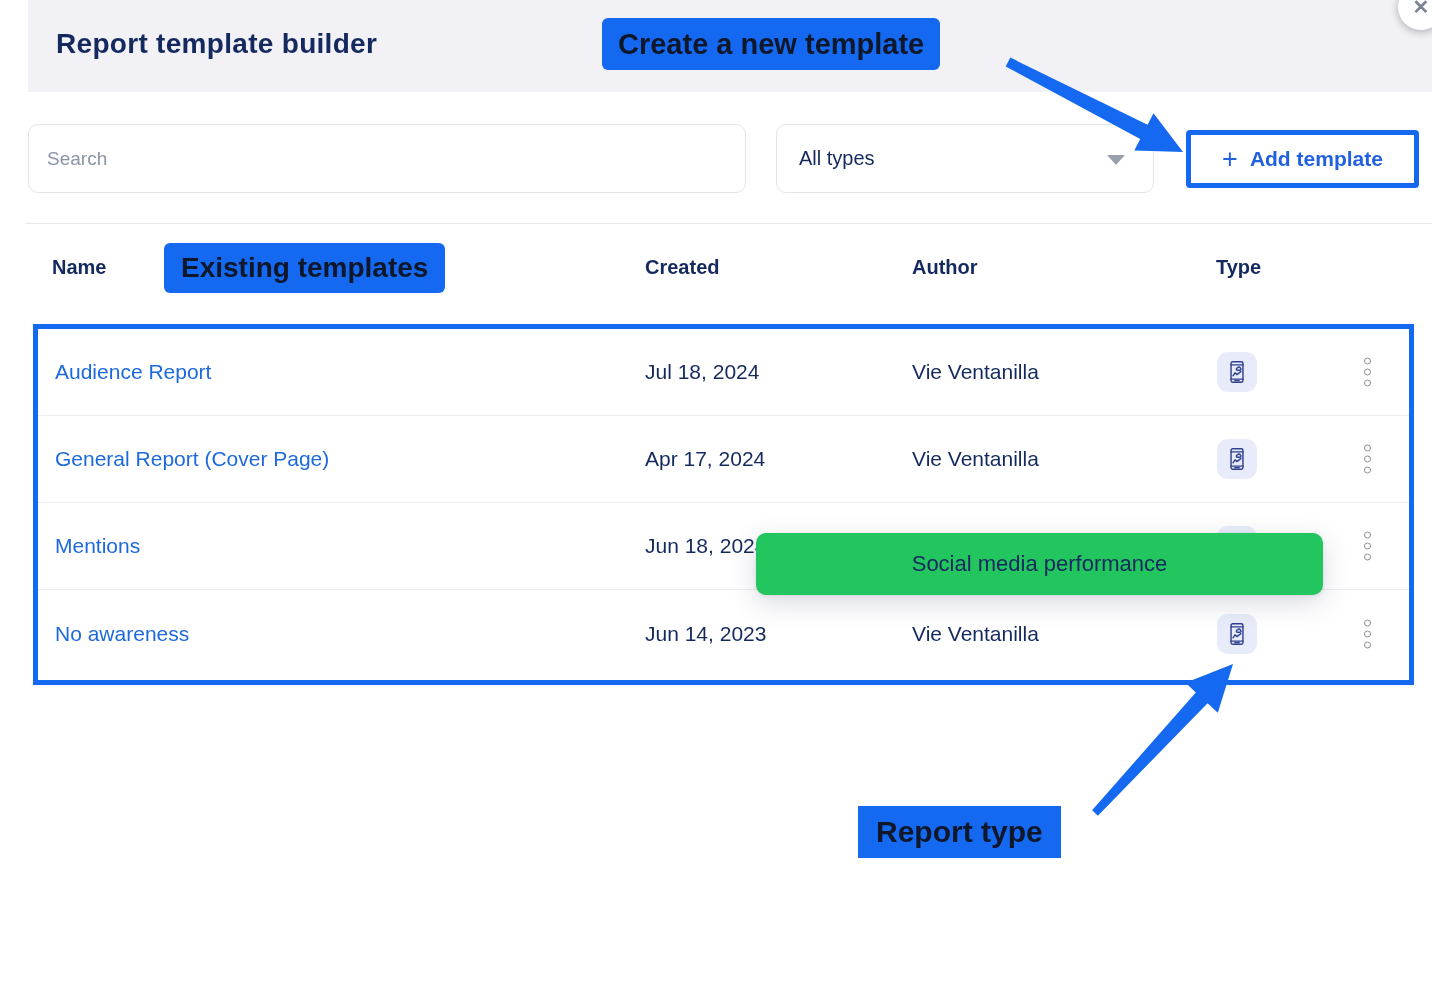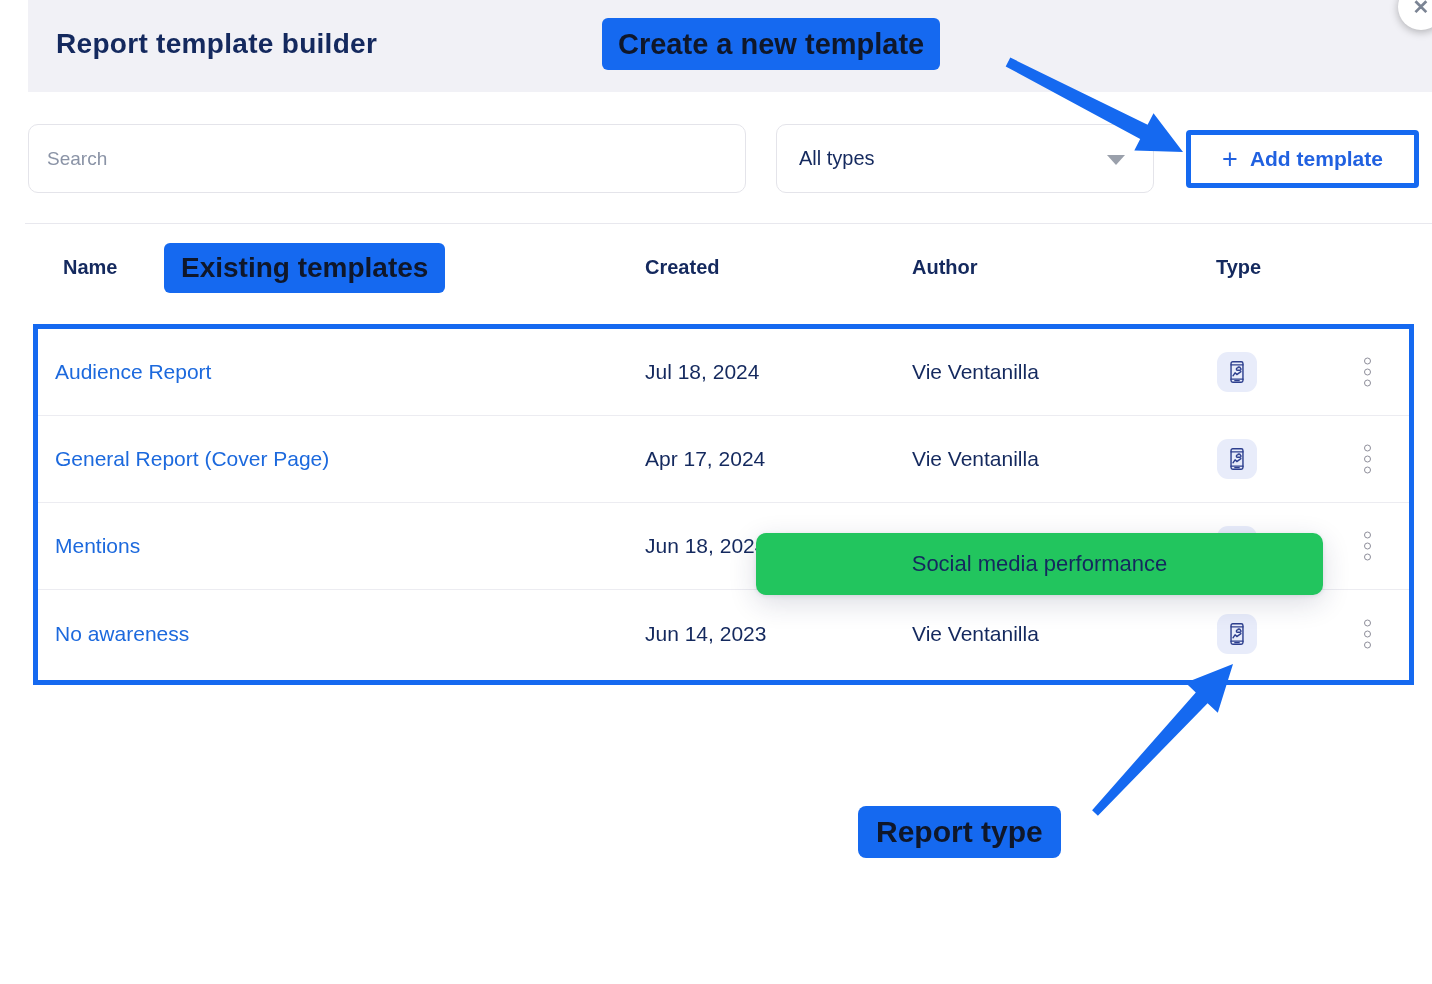--- a/index.html
+++ b/index.html
@@ -63,21 +63,21 @@
   }
   .plus-glyph { font-size:27px; font-weight:400; line-height:1; }
 
   .toolbar-divider {
     position:absolute; left:25px; right:0; top:223px; height:1px; background:#e8e8ee;
   }
 
   
   .thead { position:absolute; left:0; top:246px; width:1432px; height:50px; }
   .th { position:absolute; top:10px; font-size:20px; font-weight:700; color:#14295e; }
-  .th-name    { left:63px; }
+  .th-name    { left:52px; }
   .th-created { left:645px; }
   .th-author  { left:912px; }
   .th-type    { left:1216px; }
 
   .table-annot-box {
     position:absolute; left:33px; top:318px; width:1381px; height:361px;
     border:5px solid #1569f0; background:#fff; z-index:1;margin-top:6px;
   }
   .trow { position:relative; width:100%; height:87px; border-bottom:1px solid #ececf1; background:#fff; }
   .trow:last-child { border-bottom:none; height:88px; }
@@ -108,21 +108,21 @@
     font-size:22px; color:#14295e; z-index:10;
   }
 
   
   .annot-label {
     position:absolute; background:#1569f0; color:#0f172a; font-weight:700;
     display:flex; align-items:center; z-index:25; white-space:nowrap;
   }
   .annot-create   { left:602px; top:18px;  height:52px; padding:0 16px; font-size:29px; border-radius:6px; }
   .annot-existing { left:164px; top:243px; height:50px; padding:0 17px; font-size:28px; border-radius:6px; }
-  .annot-reptype  { left:858px; top:806px; height:52px; padding:0 18px; font-size:30px; border-radius:8px; }
+  .annot-reptype  { left:858px; top:806px; height:52px; padding:0 18px; font-size:30px; border-radius:0; }
 
   .arrows { position:absolute; left:0; top:0; width:1432px; height:984px; z-index:20; pointer-events:none; }
 </style>
 </head>
 <body>
 
 <div class="topbar">
   <div class="page-title">Report template builder</div>
 </div>
 

